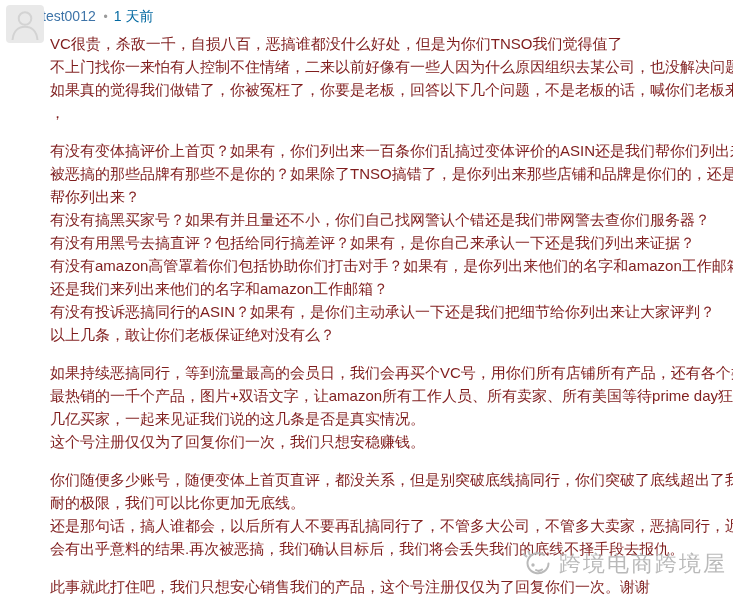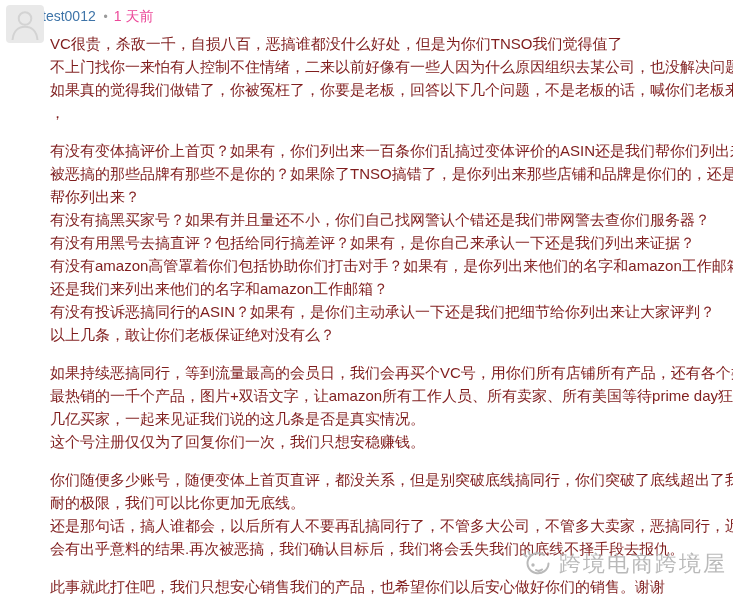--- a/index.html
+++ b/index.html
@@ -44,21 +44,21 @@
     color: #3e74a8;
     text-decoration: none;
     cursor: pointer;
   }
   .sep {
     color: #9b9b9b;
     margin: 0 2px 0 4px;
     font-size: 12px;
   }
   .time {
-    color: #ec4899;
+    color: #0369a1;
     text-align: right;
   }
   .body .para {
     white-space: pre;
     font-size: 15px;
     line-height: 23px;
     color: #7f1d1d;
     margin: 0 0 15px 8px;
   }
   .body .para:last-child {
@@ -109,21 +109,21 @@
 有没有投诉恶搞同行的ASIN？如果有，是你们主动承认一下还是我们把细节给你列出来让大家评判？
 以上几条，敢让你们老板保证绝对没有么？</div>
       <div class="para">如果持续恶搞同行，等到流量最高的会员日，我们会再买个VC号，用你们所有店铺所有产品，还有各个类目
 最热销的一千个产品，图片+双语文字，让amazon所有工作人员、所有卖家、所有美国等待prime day狂欢的
 几亿买家，一起来见证我们说的这几条是否是真实情况。
 这个号注册仅仅为了回复你们一次，我们只想安稳赚钱。</div>
       <div class="para">你们随便多少账号，随便变体上首页直评，都没关系，但是别突破底线搞同行，你们突破了底线超出了我们忍
 耐的极限，我们可以比你更加无底线。
 还是那句话，搞人谁都会，以后所有人不要再乱搞同行了，不管多大公司，不管多大卖家，恶搞同行，迟早都
 会有出乎意料的结果.再次被恶搞，我们确认目标后，我们将会丢失我们的底线不择手段去报仇。</div>
-      <div class="para">此事就此打住吧，我们只想安心销售我们的产品，也希望你们以后安心做好你们的销售。谢谢</div>
+      <div class="para">此事就此打住吧，我们只想安心销售我们的产品，这个号注册仅仅为了回复你们一次。谢谢</div>
     </div>
   </div>
 </div>
 
 <div class="watermark">
   <svg width="32" height="30" viewBox="0 0 32 30">
     <path d="M24 6 A 10.5 10 0 1 0 28.5 14.5" fill="none" stroke="#b9b9b9" stroke-width="2" stroke-linecap="round"></path>
     <path d="M3.5 5 L6.5 7.5" stroke="#b9b9b9" stroke-width="2" stroke-linecap="round"></path>
     <path d="M8.5 2.5 L9.5 5.5" stroke="#b9b9b9" stroke-width="2" stroke-linecap="round"></path>
     <circle cx="13" cy="16" r="1.7" fill="#b9b9b9"></circle>

